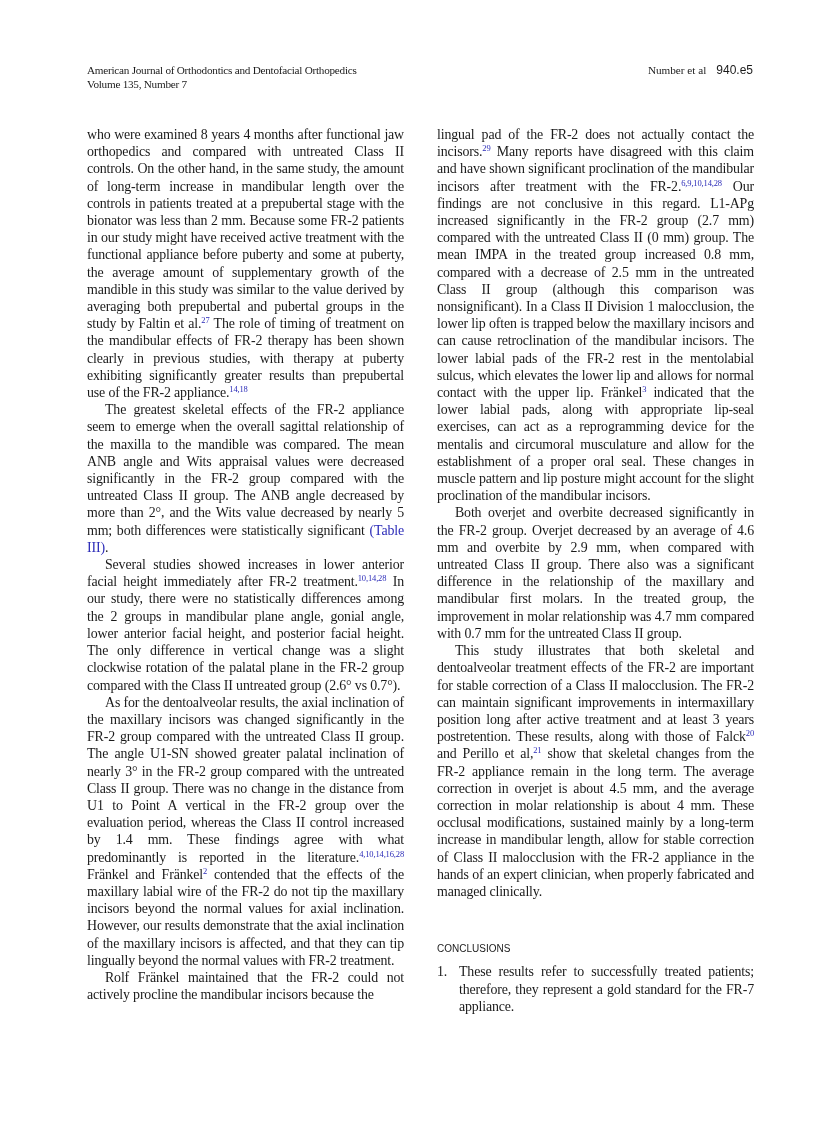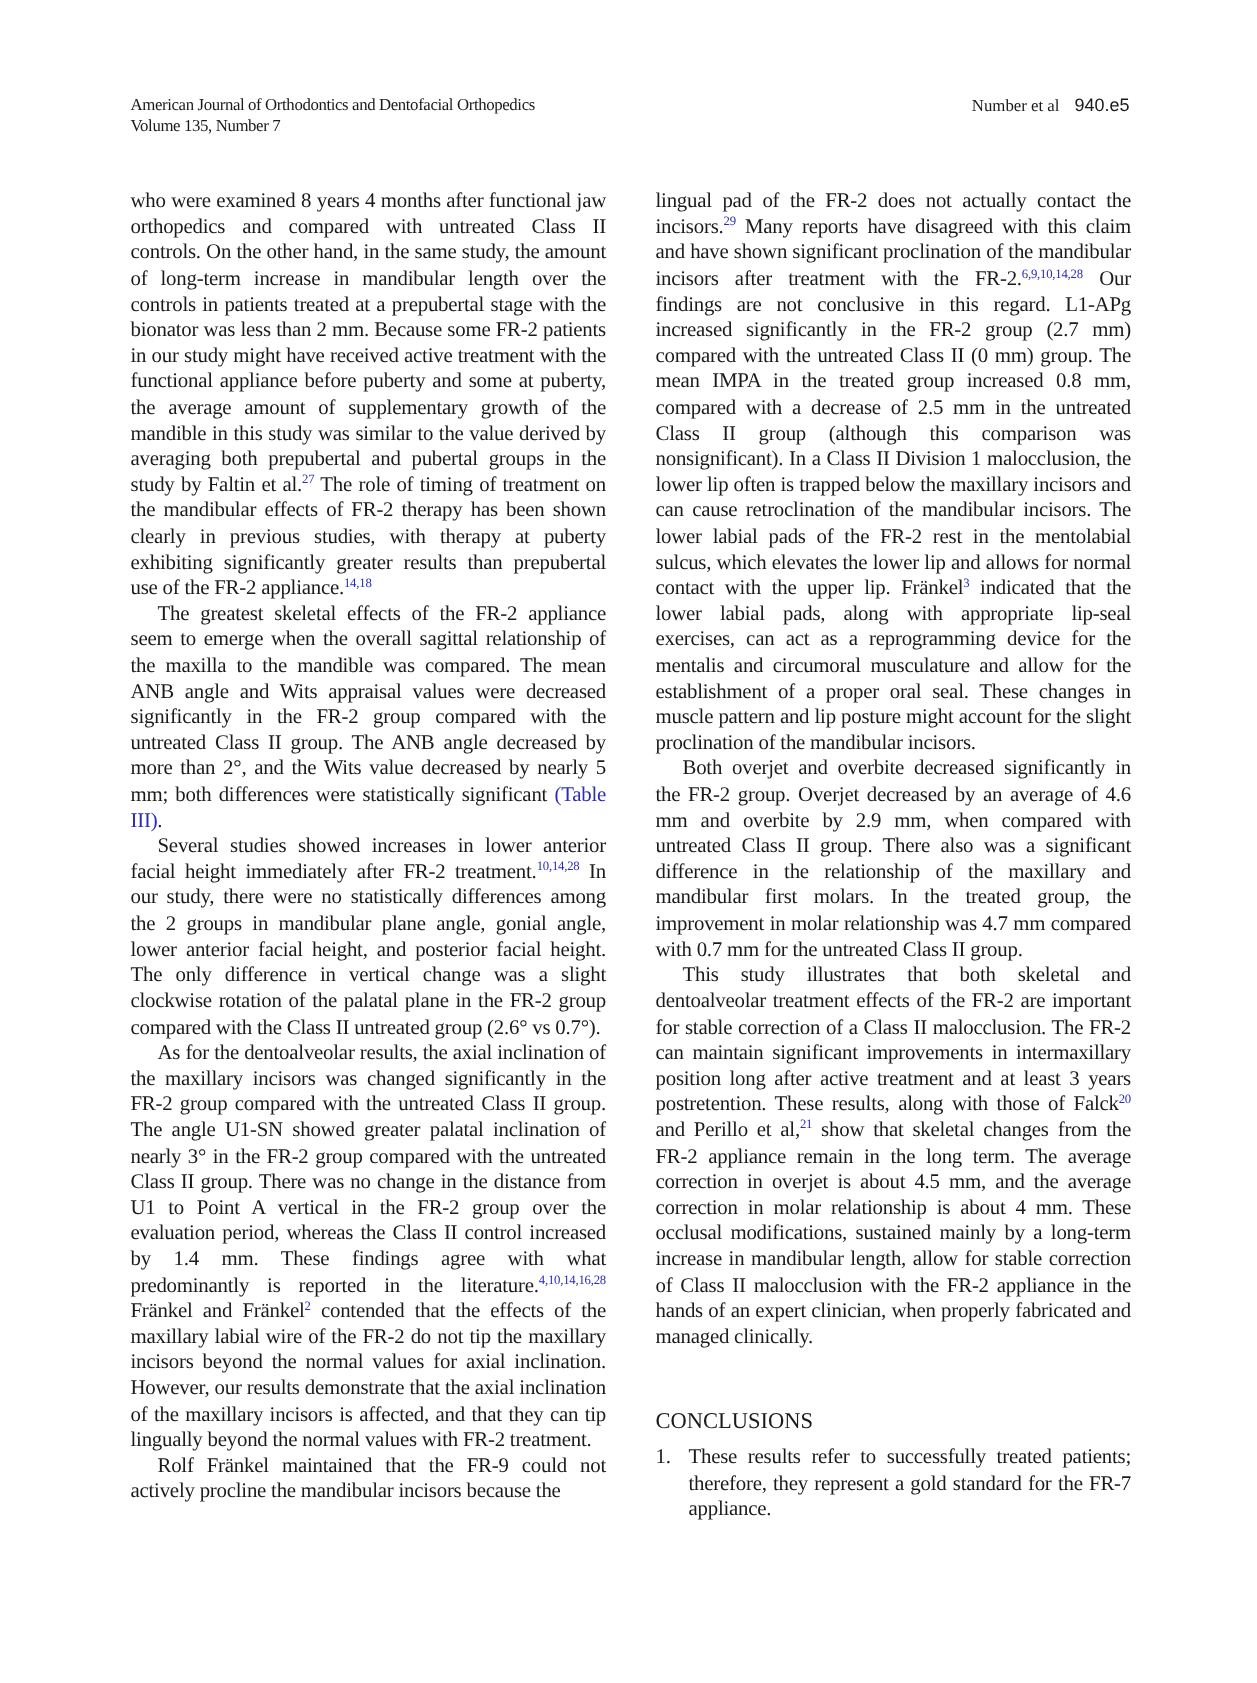--- a/index.html
+++ b/index.html
@@ -8,21 +8,21 @@
   .header .left { position: absolute; left: 0; top: 0; letter-spacing: -0.25px; }
   .header .right { position: absolute; right: 0; top: 0; }
   .header .right .pg { font-family: "Liberation Sans", sans-serif; margin-left: 10px; font-size: 12px; }
   .col { position: absolute; top: 126px; width: 317px; font-size: 13.9px; line-height: 17.2px; text-align: justify; letter-spacing: -0.15px; }
   .col.left { left: 87px; }
   .col.right { left: 437px; }
   .col p { margin: 0; }
   .col p.ind { text-indent: 18px; font-family: Liberation Serif, serif; }
   sup { font-size: 8.5px; line-height: 0; color: #2b2bb8; vertical-align: 5px; }
   .ref-link { color: #2b2bb8; }
-  .section-heading { font-family: Liberation Serif, serif; font-size: 15px; margin-top: 40px; margin-bottom: 4px; letter-spacing: 0; }
+  .section-heading { font-family: Liberation Sans, sans-serif; font-size: 10px; margin-top: 40px; margin-bottom: 4px; letter-spacing: 0; }
   .list { margin: 6px 0 0 0; padding: 0; list-style: none; }
   .list li { display: flex; }
   .list .num { width: 22px; flex: none; }
   .list .txt { flex: 1; text-align: justify; }
 </style>
 </head>
 <body>
 
 <div class="header">
   <div class="left">
@@ -32,21 +32,21 @@
   <div class="right">
     <span>Number et al</span><span class="pg">940.e5</span>
   </div>
 </div>
 
 <div class="col left">
   <p><span>who were examined 8 years 4 months after functional jaw orthopedics and compared with untreated Class II controls. On the other hand, in the same study, the amount of long-term increase in mandibular length over the controls in patients treated at a prepubertal stage with the bionator was less than 2 mm. Because some FR-2 patients in our study might have received active treatment with the functional appliance before puberty and some at puberty, the average amount of supplementary growth of the mandible in this study was similar to the value derived by averaging both prepubertal and pubertal groups in the study by Faltin et al.</span><sup>27</sup><span> The role of timing of treatment on the mandibular effects of FR-2 therapy has been shown clearly in previous studies, with therapy at puberty exhibiting significantly greater results than prepubertal use of the FR-2 appliance.</span><sup>14,18</sup></p>
   <p class="ind"><span>The greatest skeletal effects of the FR-2 appliance seem to emerge when the overall sagittal relationship of the maxilla to the mandible was compared. The mean ANB angle and Wits appraisal values were decreased significantly in the FR-2 group compared with the untreated Class II group. The ANB angle decreased by more than 2°, and the Wits value decreased by nearly 5 mm; both differences were statistically significant </span><span class="ref-link">(Table III)</span><span>.</span></p>
   <p class="ind"><span>Several studies showed increases in lower anterior facial height immediately after FR-2 treatment.</span><sup>10,14,28</sup><span> In our study, there were no statistically differences among the 2 groups in mandibular plane angle, gonial angle, lower anterior facial height, and posterior facial height. The only difference in vertical change was a slight clockwise rotation of the palatal plane in the FR-2 group compared with the Class II untreated group (2.6° vs 0.7°).</span></p>
   <p class="ind"><span>As for the dentoalveolar results, the axial inclination of the maxillary incisors was changed significantly in the FR-2 group compared with the untreated Class II group. The angle U1-SN showed greater palatal inclination of nearly 3° in the FR-2 group compared with the untreated Class II group. There was no change in the distance from U1 to Point A vertical in the FR-2 group over the evaluation period, whereas the Class II control increased by 1.4 mm. These findings agree with what predominantly is reported in the literature.</span><sup>4,10,14,16,28</sup><span> Fränkel and Fränkel</span><sup>2</sup><span> contended that the effects of the maxillary labial wire of the FR-2 do not tip the maxillary incisors beyond the normal values for axial inclination. However, our results demonstrate that the axial inclination of the maxillary incisors is affected, and that they can tip lingually beyond the normal values with FR-2 treatment.</span></p>
-  <p class="ind"><span>Rolf Fränkel maintained that the FR-9 could not actively procline the mandibular incisors because the</span></p>
+  <p class="ind"><span>Rolf Fränkel maintained that the FR-2 could not actively procline the mandibular incisors because the</span></p>
 </div>
 
 <div class="col right">
   <p><span>lingual pad of the FR-2 does not actually contact the incisors.</span><sup>29</sup><span> Many reports have disagreed with this claim and have shown significant proclination of the mandibular incisors after treatment with the FR-2.</span><sup>6,9,10,14,28</sup><span> Our findings are not conclusive in this regard. L1-APg increased significantly in the FR-2 group (2.7 mm) compared with the untreated Class II (0 mm) group. The mean IMPA in the treated group increased 0.8 mm, compared with a decrease of 2.5 mm in the untreated Class II group (although this comparison was nonsignificant). In a Class II Division 1 malocclusion, the lower lip often is trapped below the maxillary incisors and can cause retroclination of the mandibular incisors. The lower labial pads of the FR-2 rest in the mentolabial sulcus, which elevates the lower lip and allows for normal contact with the upper lip. Fränkel</span><sup>3</sup><span> indicated that the lower labial pads, along with appropriate lip-seal exercises, can act as a reprogramming device for the mentalis and circumoral musculature and allow for the establishment of a proper oral seal. These changes in muscle pattern and lip posture might account for the slight proclination of the mandibular incisors.</span></p>
   <p class="ind"><span>Both overjet and overbite decreased significantly in the FR-2 group. Overjet decreased by an average of 4.6 mm and overbite by 2.9 mm, when compared with untreated Class II group. There also was a significant difference in the relationship of the maxillary and mandibular first molars. In the treated group, the improvement in molar relationship was 4.7 mm compared with 0.7 mm for the untreated Class II group.</span></p>
   <p class="ind"><span>This study illustrates that both skeletal and dentoalveolar treatment effects of the FR-2 are important for stable correction of a Class II malocclusion. The FR-2 can maintain significant improvements in intermaxillary position long after active treatment and at least 3 years postretention. These results, along with those of Falck</span><sup>20</sup><span> and Perillo et al,</span><sup>21</sup><span> show that skeletal changes from the FR-2 appliance remain in the long term. The average correction in overjet is about 4.5 mm, and the average correction in molar relationship is about 4 mm. These occlusal modifications, sustained mainly by a long-term increase in mandibular length, allow for stable correction of Class II malocclusion with the FR-2 appliance in the hands of an expert clinician, when properly fabricated and managed clinically.</span></p>
 
   <div class="section-heading">CONCLUSIONS</div>
   <ul class="list">
     <li>

